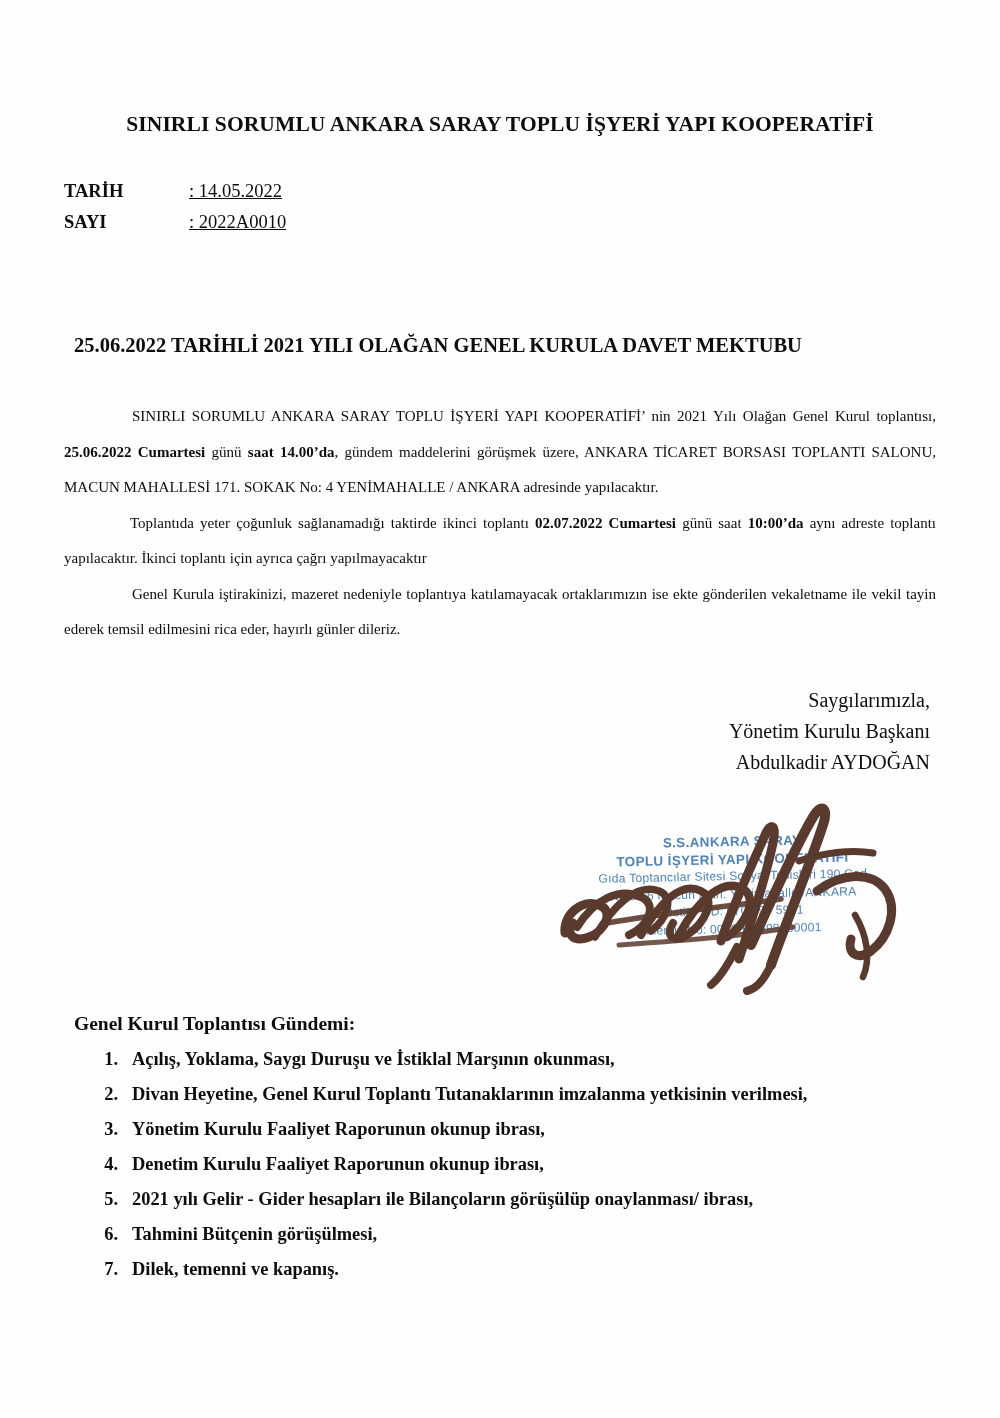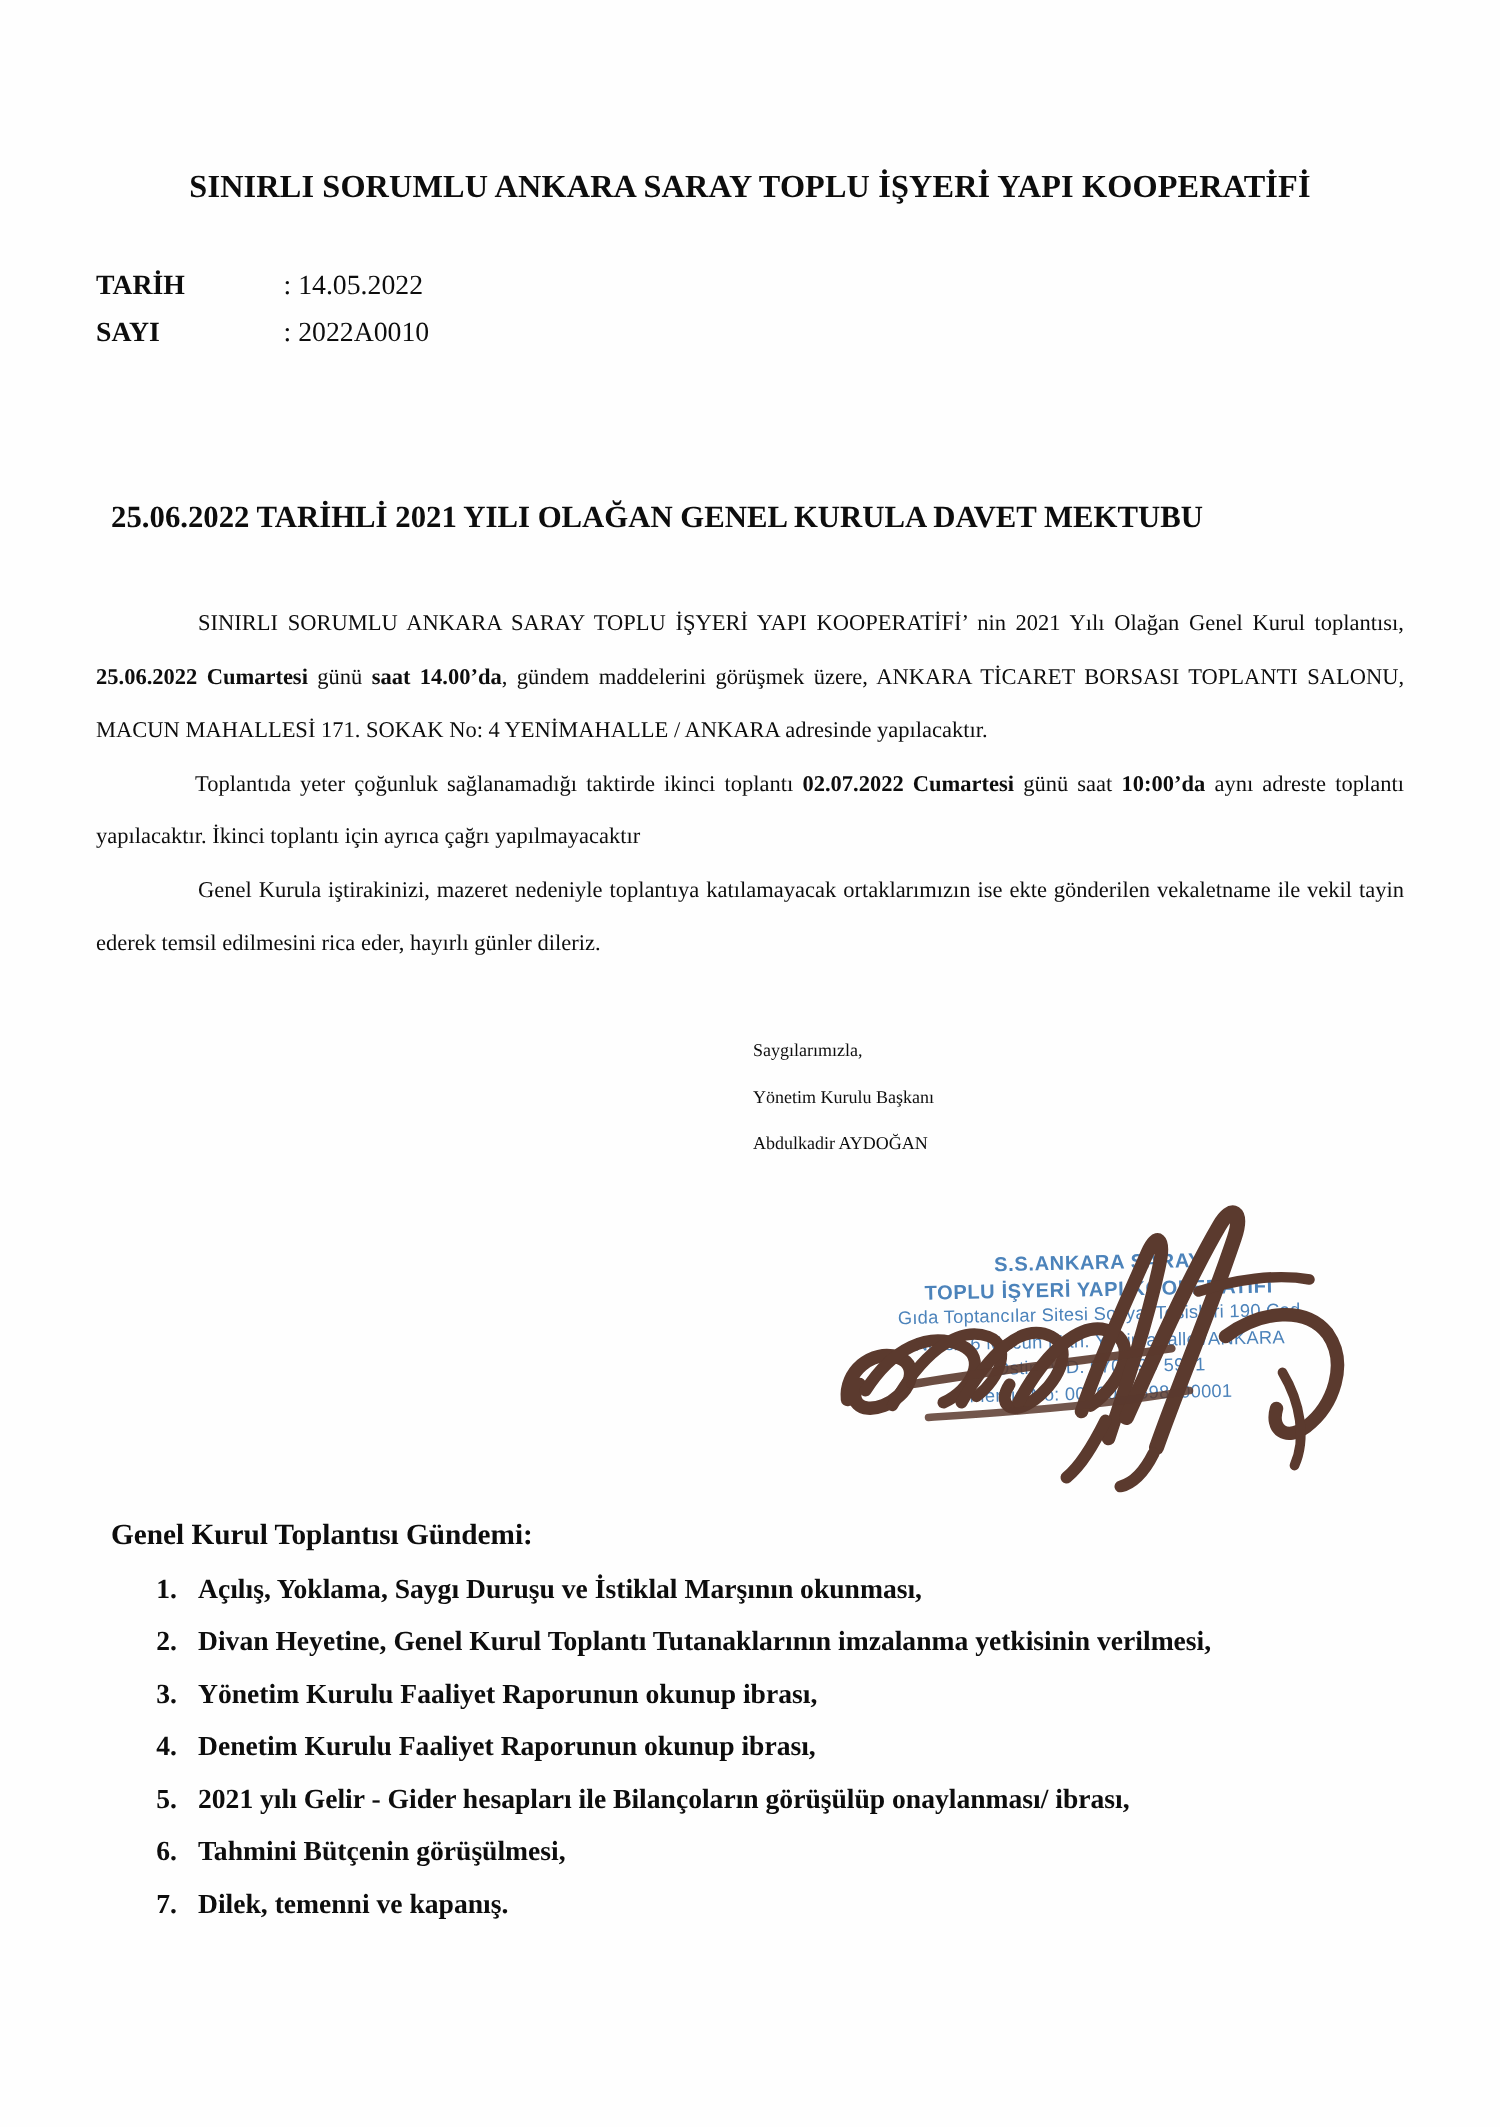--- a/index.html
+++ b/index.html
@@ -42,20 +42,21 @@
   .meta-row {
     display: flex;
   }
   .meta-label {
     width: 125px;
     flex: 0 0 125px;
     font-weight: bold;
   }
   .meta-value {
     white-space: nowrap;
+    text-decoration: underline;
   }
 
   
   .subject {
     position: absolute;
     top: 334px;
     left: 0;
     width: 876px;
     text-align: center;
     font-size: 20.5px;
@@ -80,24 +81,24 @@
   }
   .body-block p.tight {
     text-indent: 66px;
   }
   b { font-weight: 700; }
 
   
   .closing {
     position: absolute;
     top: 685px;
-    left: 502px;
+    left: 530px;
     width: 400px;
-    text-align: left;
-    font-size: 12px;
+    text-align: right;
+    font-size: 20px;
     line-height: 31px;
   }
 
   
   .stampsig {
     position: absolute;
     top: 795px;
     left: 555px;
     width: 360px;
     height: 200px;

